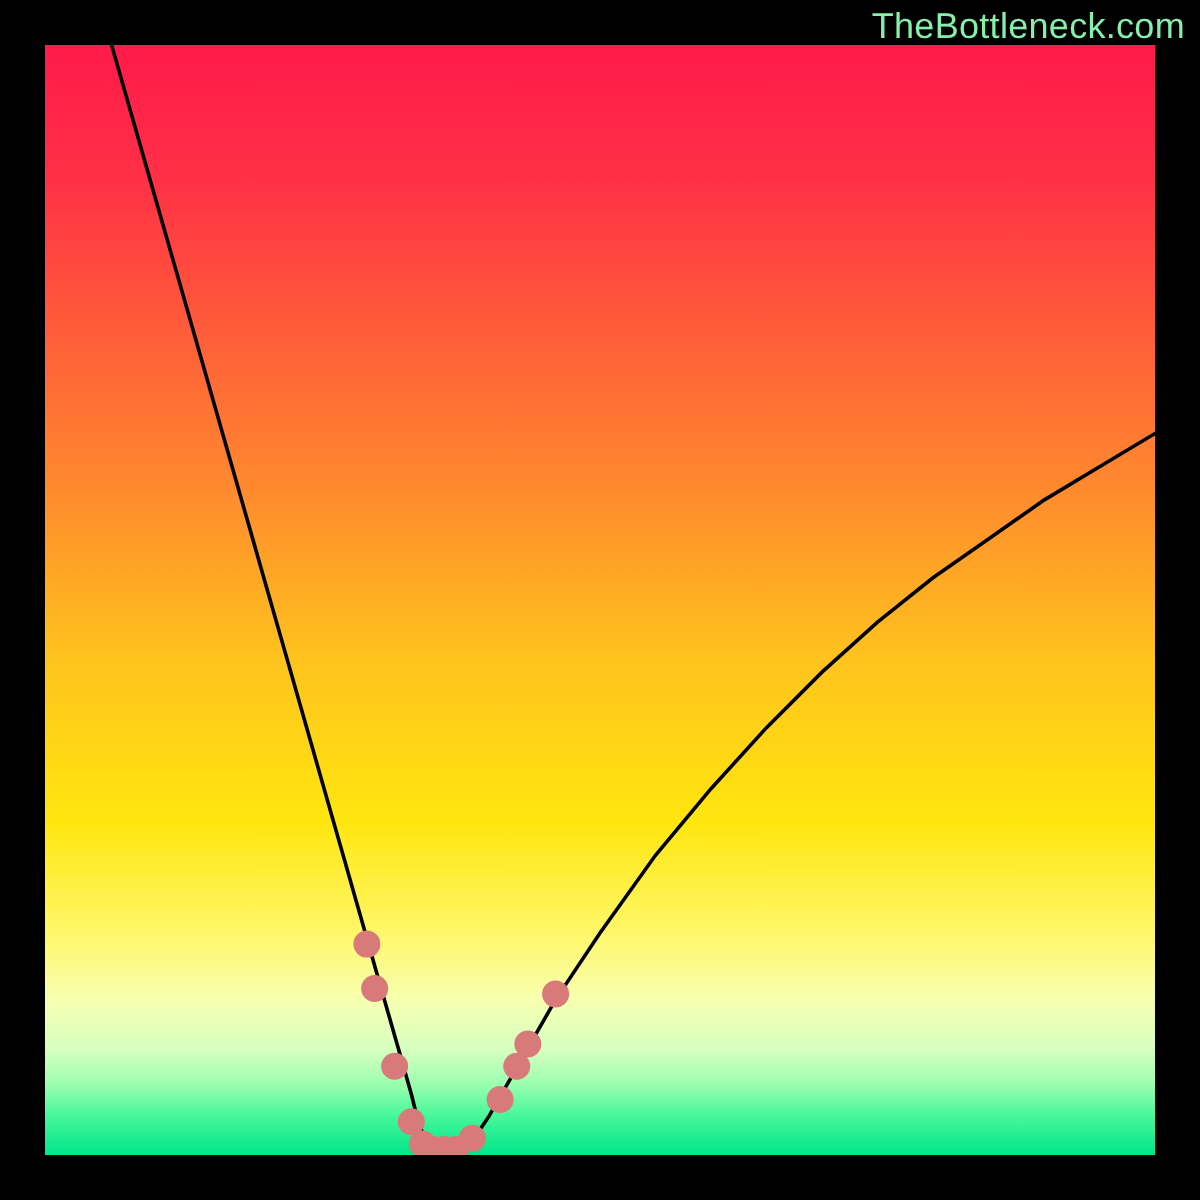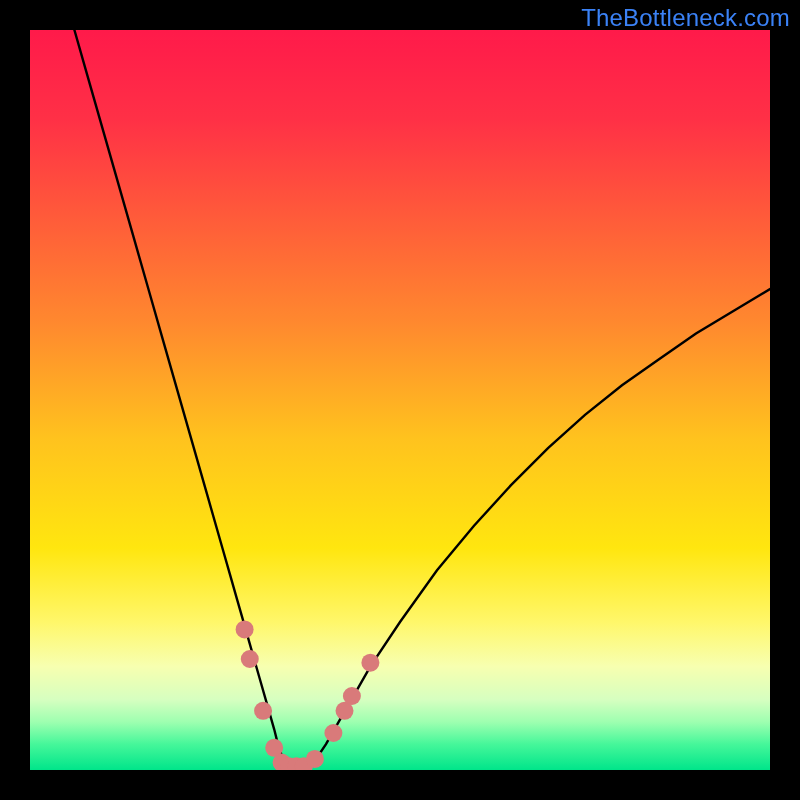--- a/index.html
+++ b/index.html
@@ -22,21 +22,21 @@
     top: 30px;
     width: 740px;
     height: 740px;
   }
   .watermark {
     position: absolute;
     top: 4px;
     right: 10px;
     font-family: Arial, Helvetica, sans-serif;
     font-size: 24px;
-    color: #3b82f6;
+    color: #86efac;
     font-weight: 500;
     letter-spacing: 0.2px;
   }
 </style>
 </head>
 <body>
 
 <div class="chart-container">
   <div class="watermark">TheBottleneck.com</div>
   <div class="plot-area">

